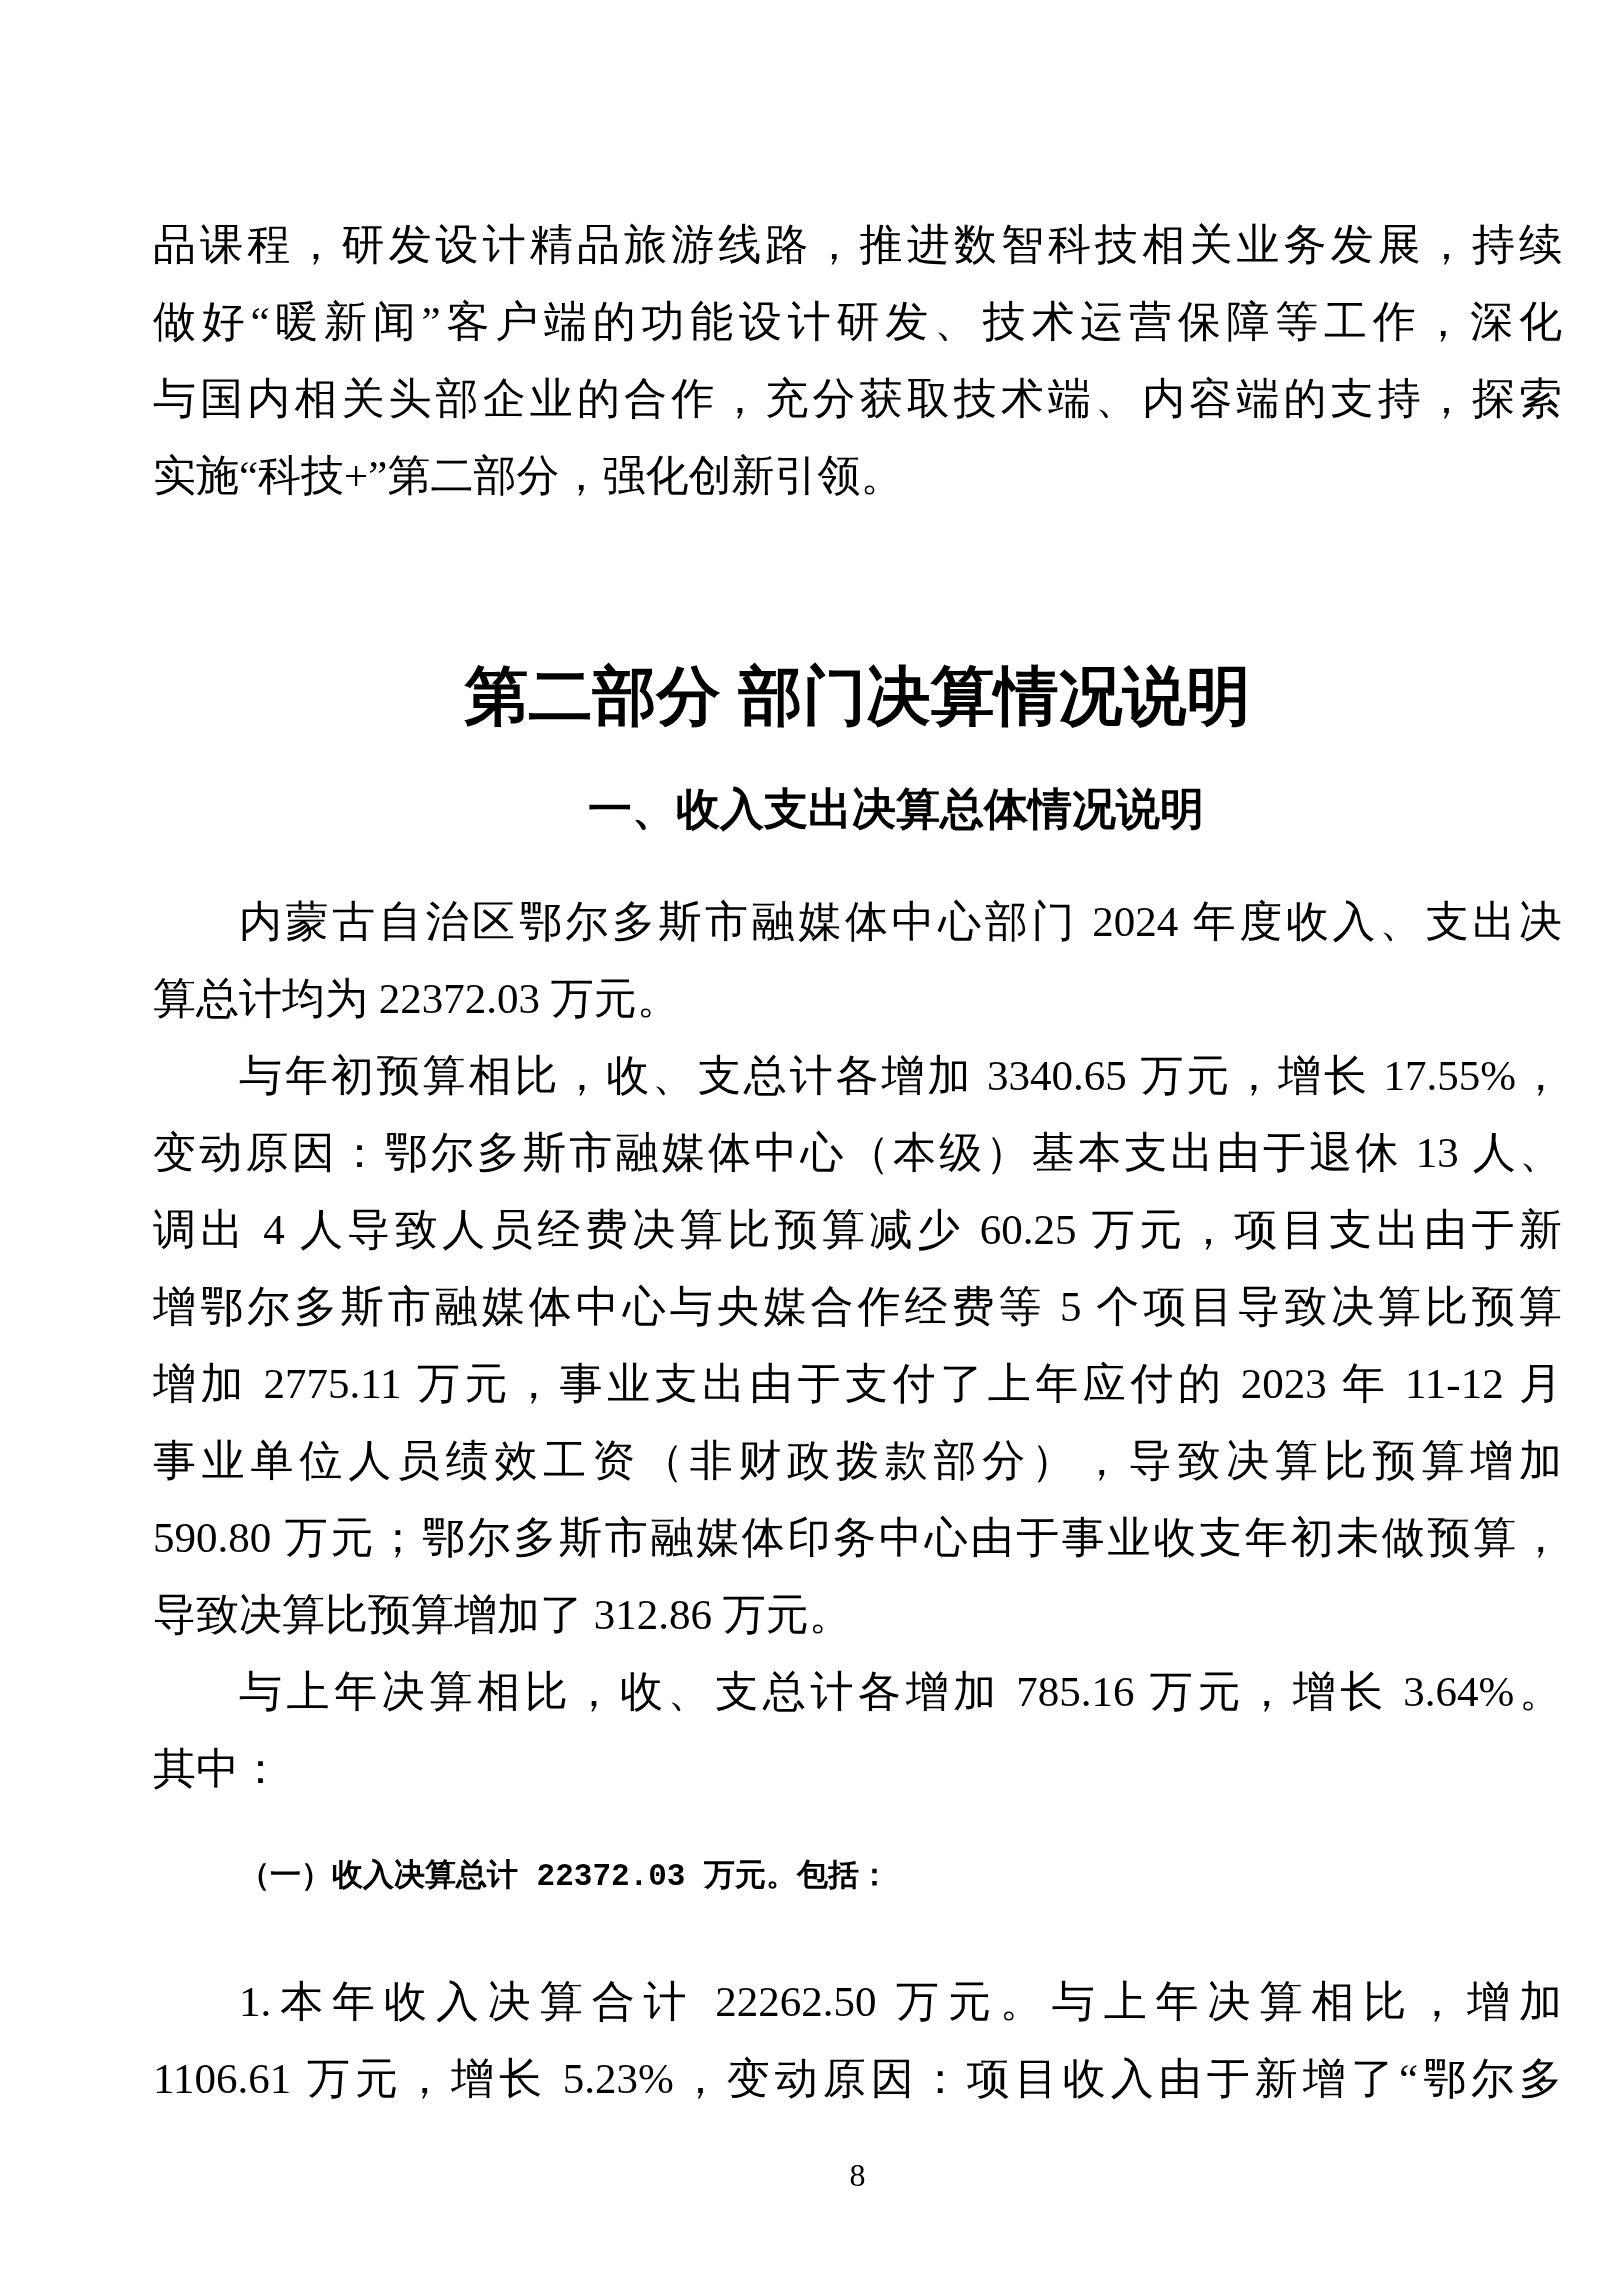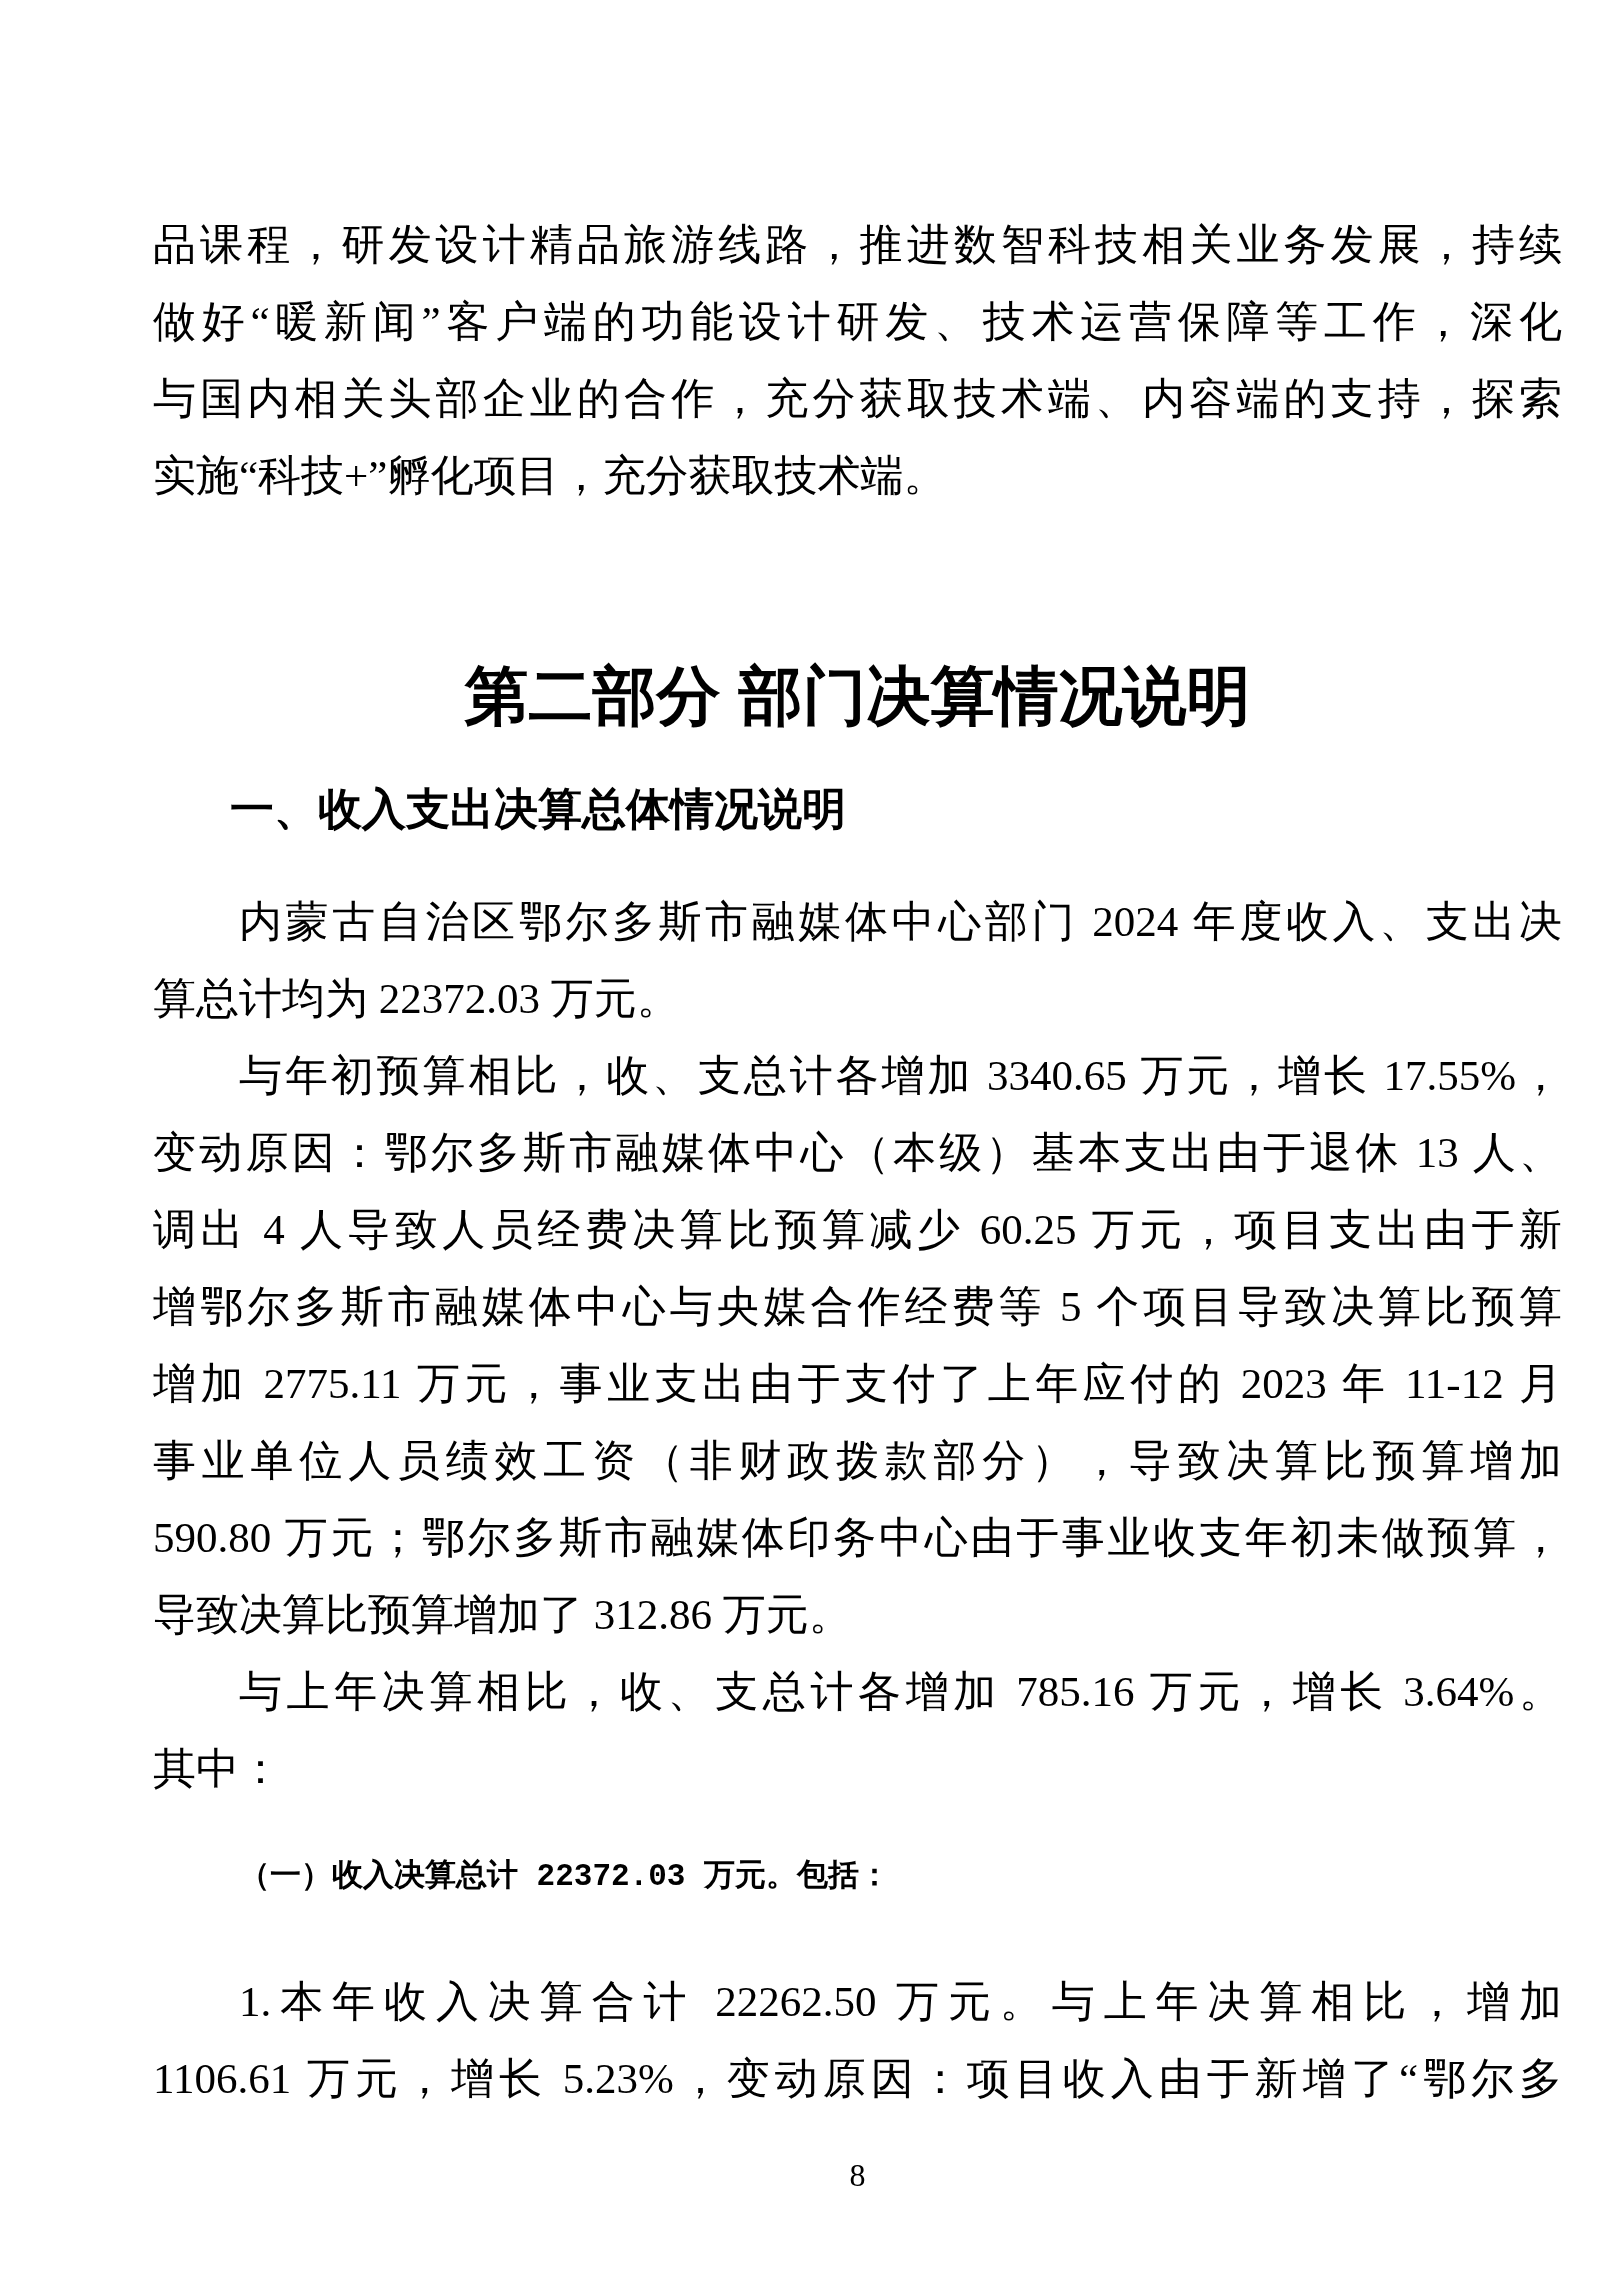--- a/index.html
+++ b/index.html
@@ -45,21 +45,21 @@
     font-weight: bold;
     text-align: center;
     font-family: "Liberation Sans", "DejaVu Sans", sans-serif;
   }
   .subsection-heading {
     margin: 35px 0 0 0;
     height: 77px;
     line-height: 77px;
     font-size: 44px;
     font-weight: bold;
-    text-align: left;
+    text-align: center;
     padding-left: 77px;
     font-family: "Liberation Sans", "DejaVu Sans", sans-serif;
   }
   .para-total { margin-top: 36px; }
   .income-heading {
     margin: 31px 0 0 0;
     height: 77px;
     line-height: 77px;
     font-size: 31px;
     font-weight: bold;
@@ -79,21 +79,21 @@
 </head>
 <body>
 
 <div class="page">
   <div class="content">
 
     <div class="para">
       <span class="line fill">品课程，研发设计精品旅游线路，推进数智科技相关业务发展，持续</span>
       <span class="line fill">做好“暖新闻”客户端的功能设计研发、技术运营保障等工作，深化</span>
       <span class="line fill">与国内相关头部企业的合作，充分获取技术端、内容端的支持，探索</span>
-      <span class="line">实施“科技+”孵化项目，充分获取技术端。</span>
+      <span class="line">实施“科技+”第二部分，强化创新引领。</span>
     </div>
 
     <div class="section-heading">第二部分 部门决算情况说明</div>
 
     <div class="subsection-heading">一、收入支出决算总体情况说明</div>
 
     <div class="para para-total">
       <span class="line fill indent">内蒙古自治区鄂尔多斯市融媒体中心部门 2024 年度收入、支出决</span>
       <span class="line">算总计均为 22372.03 万元。</span>
     </div>

